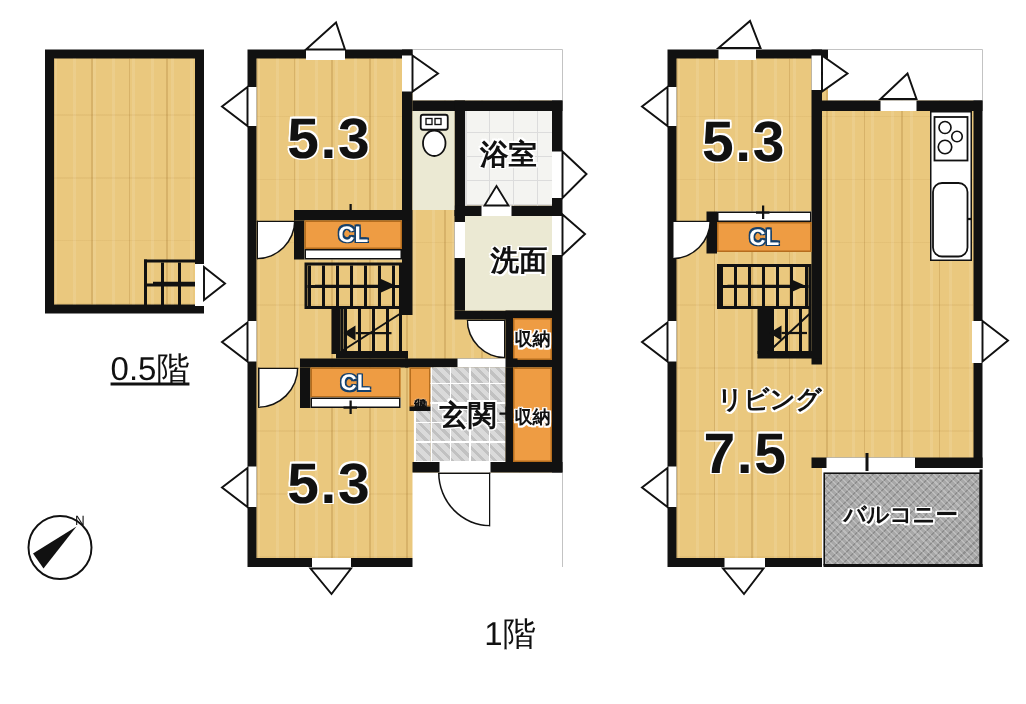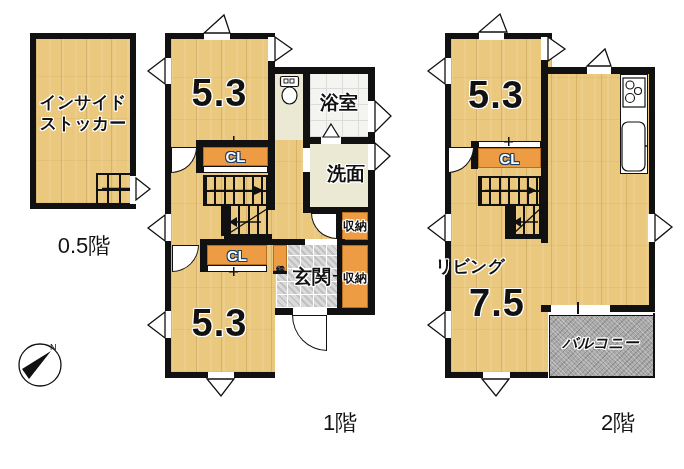--- a/index.html
+++ b/index.html
@@ -60,32 +60,30 @@
   svg{position:absolute;overflow:visible;}
 </style>
 </head>
 <body>
 
 <div id="plan">
 
   <div class="grp">
     <div class="wall" style="left:30px;top:33px;width:106px;height:176px;"></div>
     <div class="wood" style="left:36px;top:39px;width:94px;height:164px;"></div>
-    <div class="lbl pre" style="left:36px;top:90px;width:94px;height:46px;">インサイド
-ストッカー</div>
     <div class="grid3" style="left:96px;top:173px;width:34px;height:31px;"></div>
     <svg style="left:99px;top:182px;" width="44" height="13" viewBox="0 0 44 13">
       <line x1="3" y1="6.5" x2="33" y2="6.5" stroke="#111" stroke-width="1.5"></line>
       <polygon points="33,2 42,6.5 33,11" fill="#111"></polygon>
     </svg>
     <div class="white" style="left:130px;top:176px;width:6px;height:28px;"></div>
     <svg style="left:136px;top:177px;" width="16" height="25" viewBox="0 0 16 25">
       <polygon points="0,1 14,12 0,23" fill="#fff" stroke="#111" stroke-width="1.3"></polygon>
     </svg>
-    <div class="flabel" style="left:36px;top:232px;width:96px;height:28px;">0.5階</div>
+    <div class="flabel" style="left:52px;top:232px;width:96px;height:28px;text-decoration:underline;">0.5階</div>
     <svg style="left:14px;top:338px;" width="52" height="52" viewBox="0 0 52 52">
       <circle cx="26" cy="27" r="21" fill="#fff" stroke="#111" stroke-width="1.3"></circle>
       <polygon points="37,13 8,31 15,41" fill="#111"></polygon>
       <text x="36" y="12" font-size="9" fill="#111">N</text>
     </svg>
   </div>
 
   <div class="grp">
     <div class="wall" style="left:165px;top:33px;width:210px;height:345px;"></div>
     <div class="wood" style="left:171px;top:39px;width:197px;height:333px;"></div>
@@ -255,21 +253,21 @@
     </svg>
     <svg style="left:621px;top:120px;" width="27" height="54" viewBox="0 0 27 54">
       <rect x="1" y="2" width="23" height="49" rx="6" fill="#fff" stroke="#111" stroke-width="1.2"></rect>
       <line x1="24" y1="26" x2="27" y2="26" stroke="#111" stroke-width="1.5"></line>
     </svg>
 
     <div class="wall" style="left:541px;top:305px;width:114px;height:7px;"></div>
     <div class="white" style="left:551px;top:305px;width:59px;height:7px;"></div>
     <div class="wall" style="left:577px;top:302px;width:2px;height:12px;"></div>
     <div class="balc" style="left:549px;top:315px;width:103px;height:60px;"></div>
-    <div class="lbl jp-sm" style="left:549px;top:333px;width:103px;height:20px;font-style:italic;">バルコニー</div>
+    <div class="lbl jp-sm" style="left:549px;top:333px;width:103px;height:20px;">バルコニー</div>
     <div class="wall" style="left:653px;top:313px;width:2px;height:65px;"></div>
     <div class="wall" style="left:549px;top:376px;width:106px;height:2px;"></div>
 
     <div class="white" style="left:445px;top:58px;width:6px;height:26px;"></div>
     <svg style="left:427px;top:57px;" width="19" height="28" viewBox="0 0 19 28">
         <polygon points="18,1 1,14 18,27" fill="#fff" stroke="#111" stroke-width="1.3"></polygon>
       </svg>
     <div class="white" style="left:445px;top:214px;width:6px;height:27px;"></div>
     <svg style="left:427px;top:214px;" width="19" height="28" viewBox="0 0 19 28">
         <polygon points="18,1 1,14 18,27" fill="#fff" stroke="#111" stroke-width="1.3"></polygon>
@@ -289,18 +287,17 @@
     <div class="white" style="left:648px;top:214px;width:7px;height:28px;"></div>
     <svg style="left:655px;top:213px;" width="19" height="30" viewBox="0 0 19 30">
         <polygon points="0,1 17,14 0,28" fill="#fff" stroke="#111" stroke-width="1.3"></polygon>
       </svg>
     <div class="white" style="left:483px;top:372px;width:27px;height:6px;"></div>
     <svg style="left:481px;top:378px;" width="30" height="20" viewBox="0 0 30 20">
         <polygon points="1,1 28,1 15,18" fill="#fff" stroke="#111" stroke-width="1.3"></polygon>
       </svg>
 
     <div class="lbl size" style="left:451px;top:74px;width:90px;height:42px;">5.3</div>
-    <div class="lbl jp-md" style="left:424px;top:255px;width:92px;height:22px;">リビング</div>
+    <div class="lbl jp-md" style="left:467px;top:255px;width:92px;height:22px;">リビング</div>
     <div class="lbl size" style="left:451px;top:282px;width:92px;height:42px;">7.5</div>
-    <div class="flabel" style="left:581px;top:409px;width:74px;height:28px;">2階</div>
   </div>
 
 </div>
 
 </body></html>

